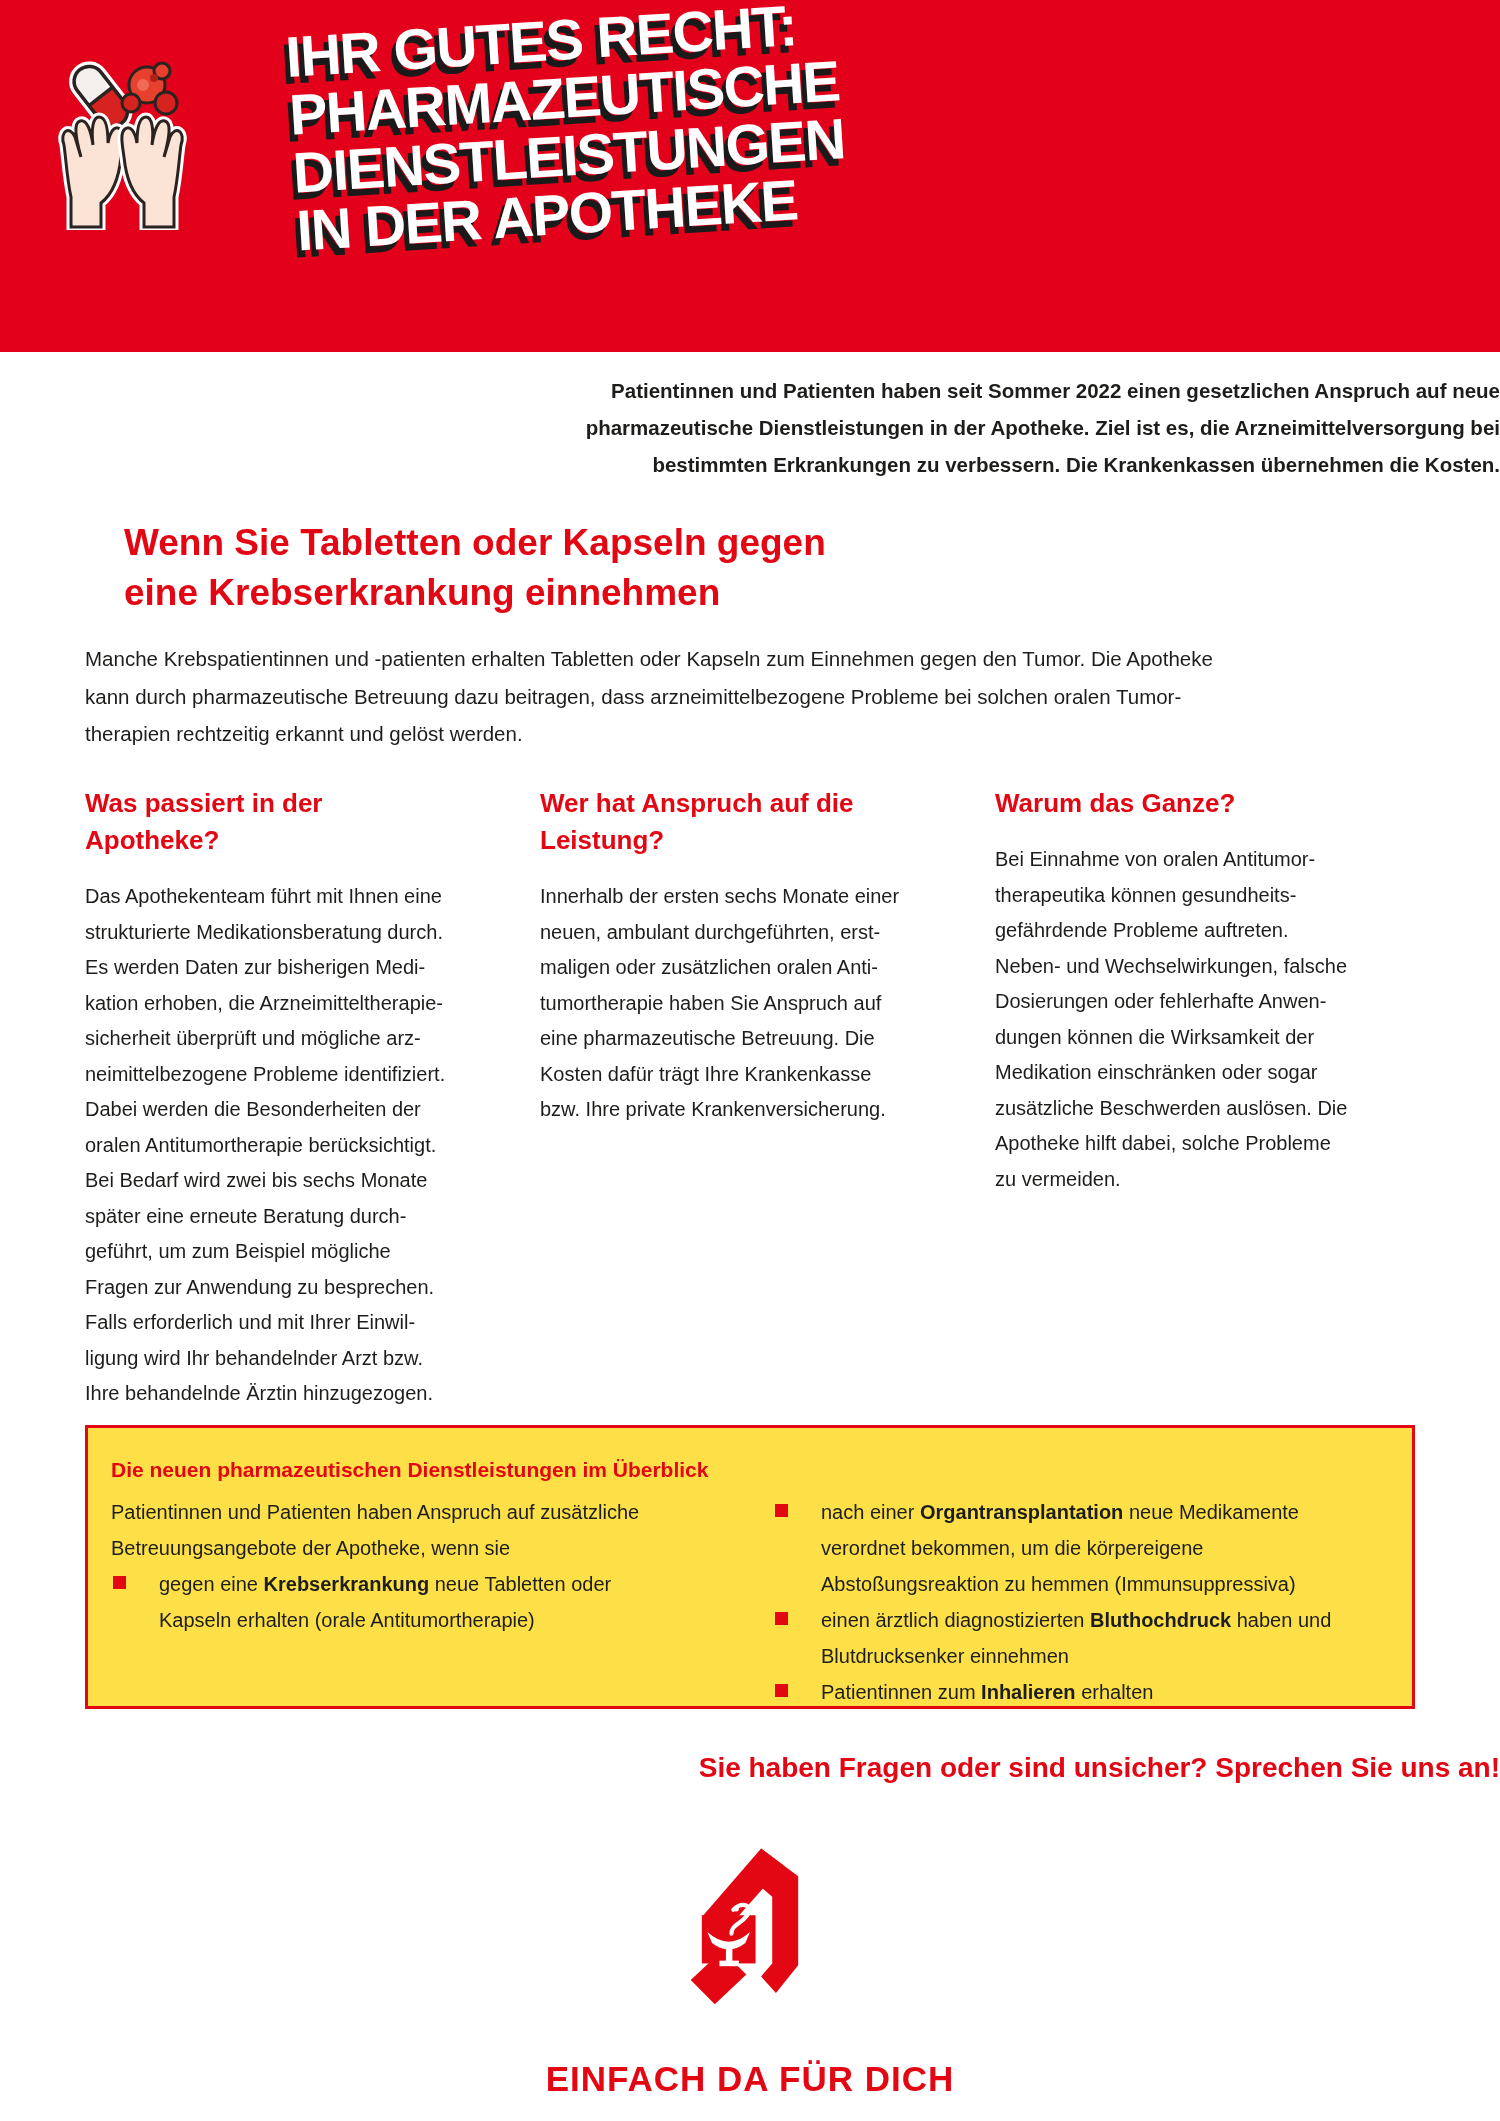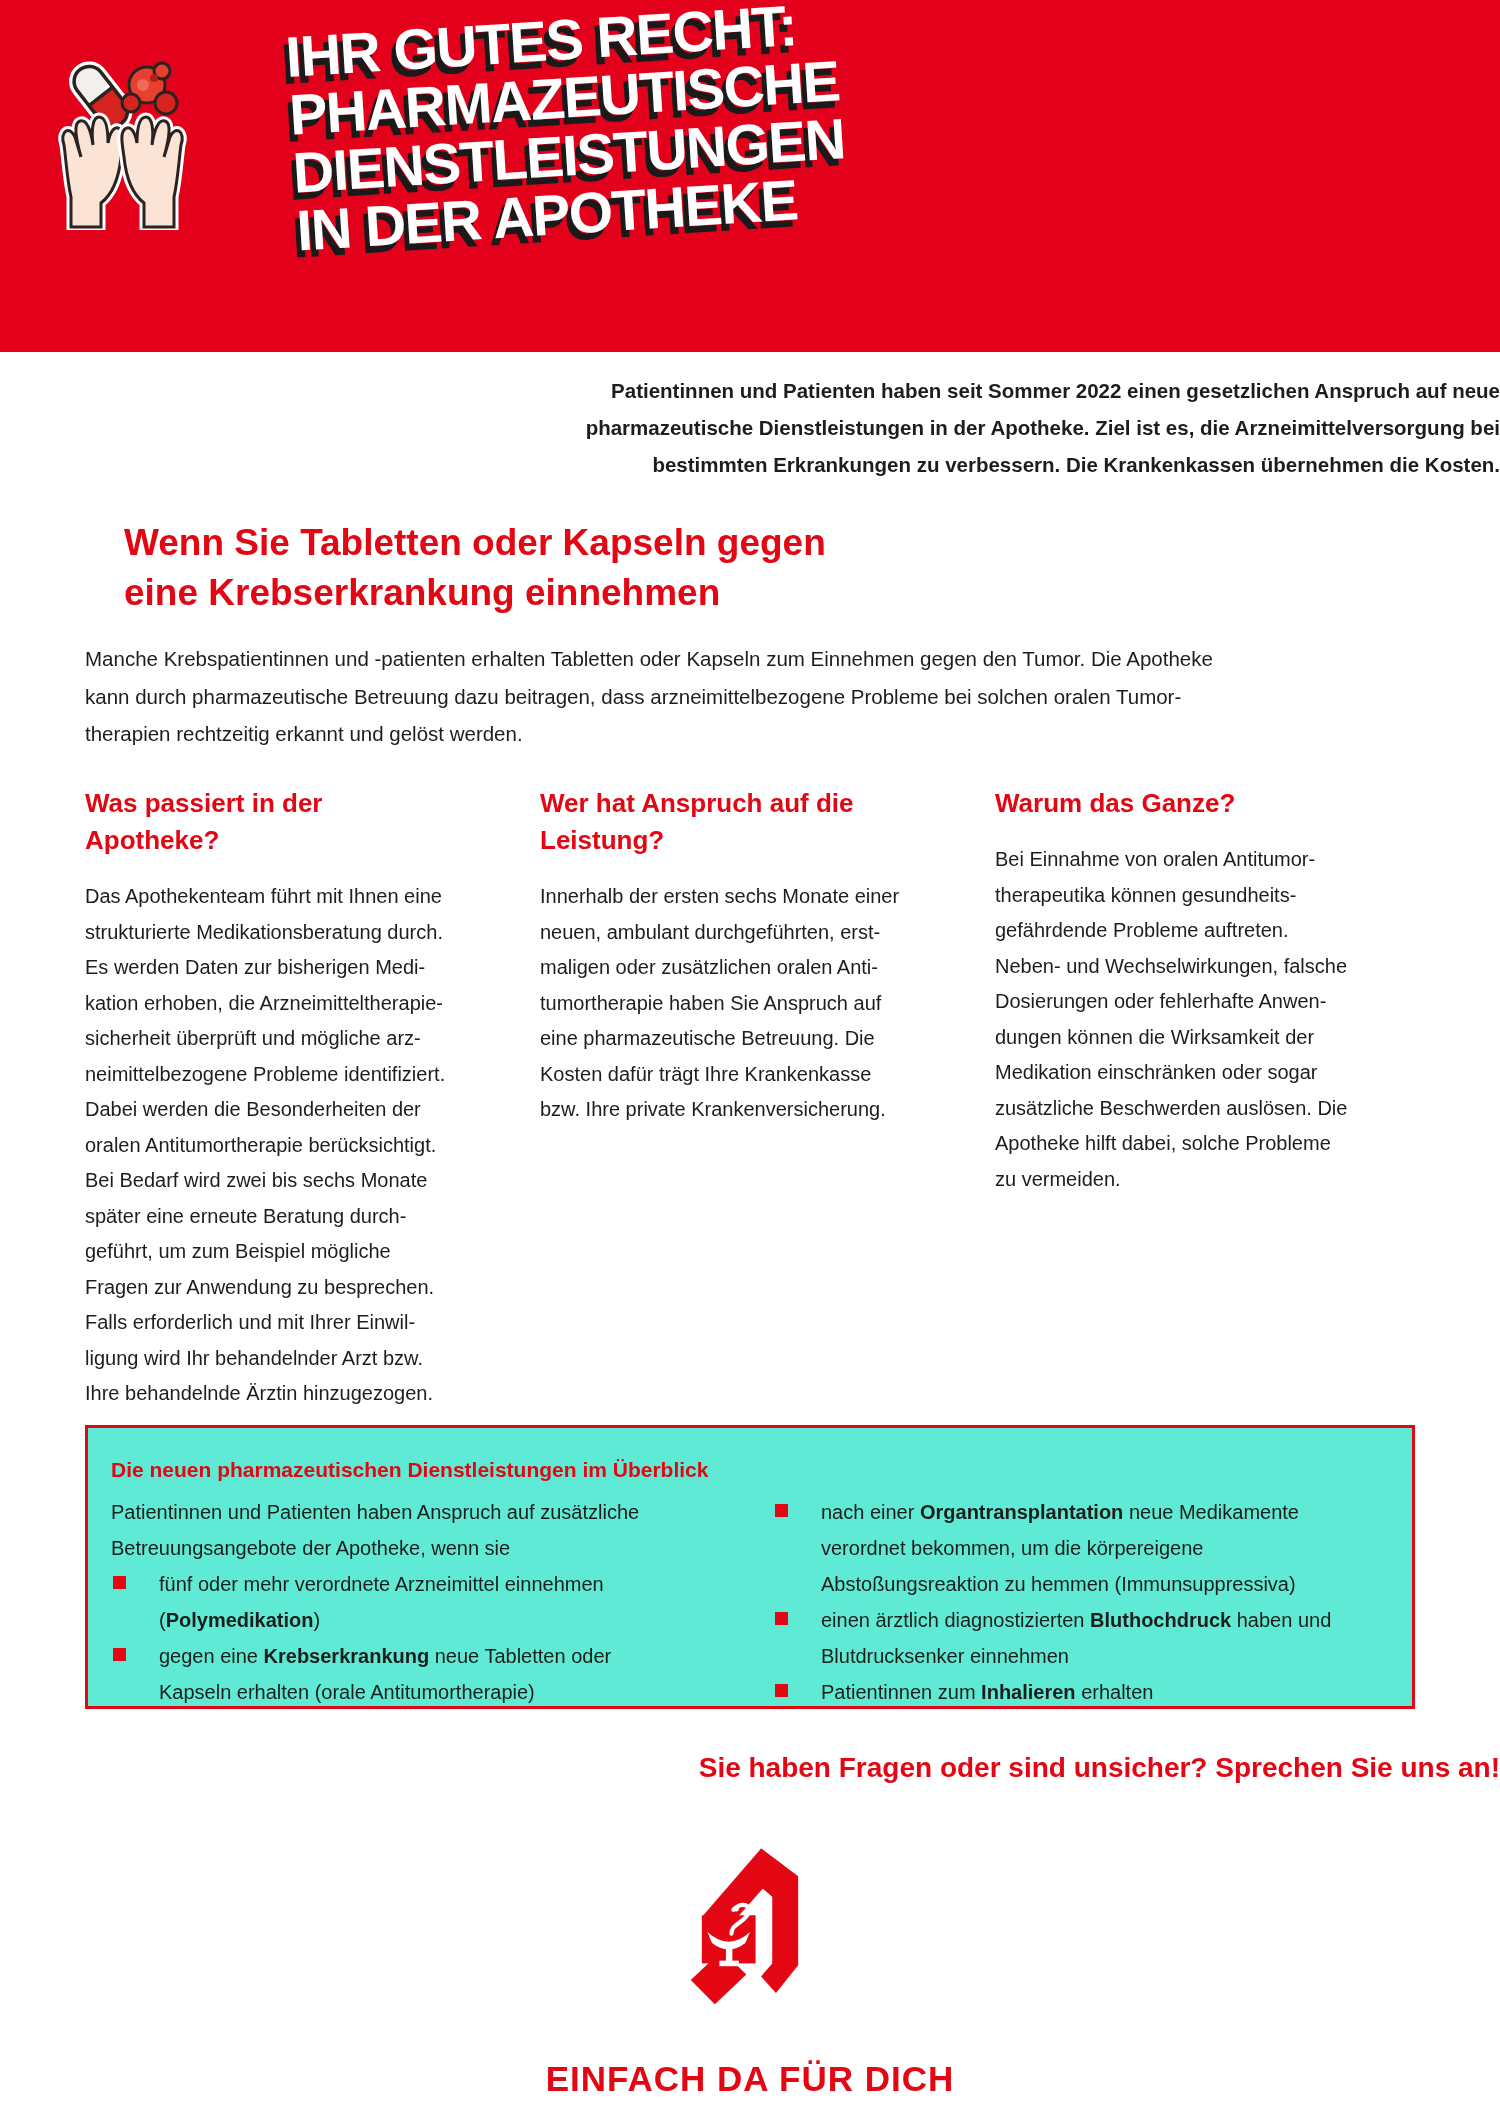--- a/index.html
+++ b/index.html
@@ -42,21 +42,21 @@
   .col-2{left:540px;}
   .col-3{left:995px;}
   .col h2{
     margin:0 0 20px 0;color:#e30613;font-size:26px;line-height:37px;font-weight:bold;
   }
   .col .body{font-size:20px;line-height:35.5px;}
 
   
   .overview-box{
     position:absolute;left:85px;top:1425px;width:1330px;height:284px;
-    border:3px solid #e30613;box-sizing:border-box;background:#5eead4;
+    border:3px solid #e30613;box-sizing:border-box;background:#fde047;
   }
   .box-heading{
     position:absolute;left:23px;top:30px;color:#e30613;font-weight:bold;font-size:21px;
   }
   .box-col{position:absolute;top:66px;font-size:20px;line-height:36px;}
   .box-left{left:23px;width:610px;}
   .box-right{left:685px;width:560px;}
   .box-intro{margin:0;}
   .bullet-list{list-style:none;margin:0;padding:0;}
   .bullet-item{position:relative;padding-left:48px;width:505px;}
@@ -172,24 +172,20 @@
 
 <div class="overview-box">
   <div class="box-heading">Die neuen pharmazeutischen Dienstleistungen im Überblick</div>
 
   <div class="box-col box-left">
     <p class="box-intro pre">Patientinnen und Patienten haben Anspruch auf zusätzliche
 Betreuungsangebote der Apotheke, wenn sie</p>
     <ul class="bullet-list">
       <li class="bullet-item">
         <span class="sq"></span>
-        <span>fünf oder mehr verordnete Arzneimittel einnehmen (</span><span class="b">Polymedikation</span><span>)</span>
-      </li>
-      <li class="bullet-item">
-        <span class="sq"></span>
         <span>gegen eine </span><span class="b">Krebserkrankung</span><span> neue Tabletten oder Kapseln erhalten (orale Antitumortherapie)</span>
       </li>
     </ul>
   </div>
 
   <div class="box-col box-right">
     <ul class="bullet-list">
       <li class="bullet-item">
         <span class="sq"></span>
         <span>nach einer </span><span class="b">Organtransplantation</span><span> neue Medikamente verordnet bekommen, um die körpereigene Abstoßungsreaktion zu hemmen (Immunsuppressiva)</span>

